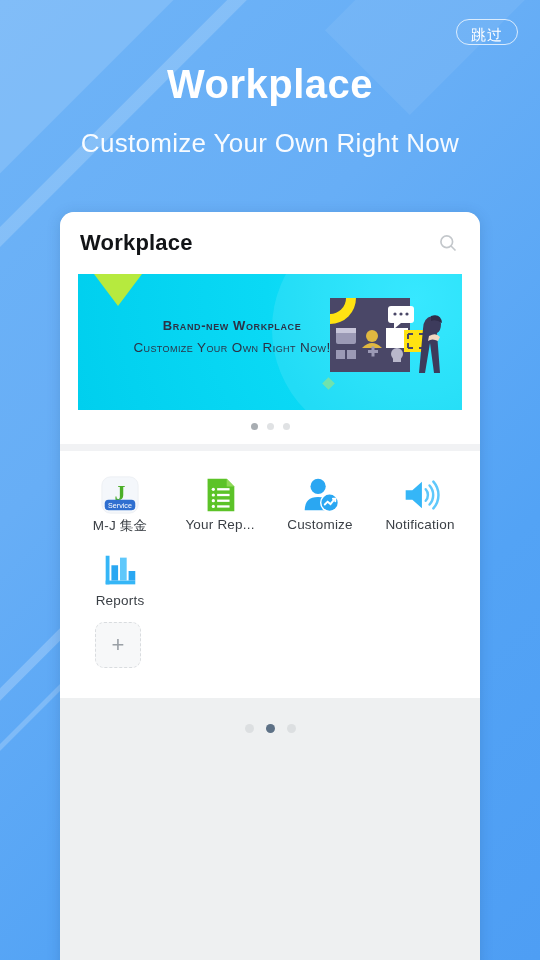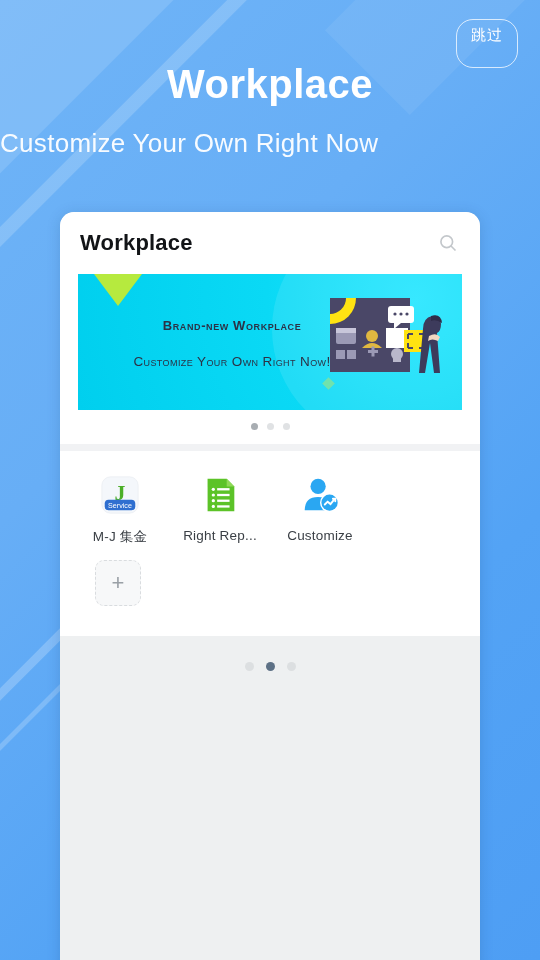--- a/index.html
+++ b/index.html
@@ -18,33 +18,33 @@
   }
   .streak.s1 { width:900px; height:210px; left:-320px; top:-210px; background:rgba(255,255,255,0.13); }
   .streak.s2 { width:900px; height:14px;  left:-250px; top:30px;  background:rgba(255,255,255,0.18); }
   .streak.s3 { width:300px; height:9px;   left:-80px;  top:620px; background:rgba(255,255,255,0.22); }
   .streak.s4 { width:210px; height:5px;   left:-60px;  top:700px; background:rgba(255,255,255,0.20); }
   .streak.s5 { width:460px; height:120px; left:300px;  top:-150px; background:rgba(255,255,255,0.07); }
 
   
   .skip-btn {
     position:absolute; right:22px; top:19px;
-    width:62px; height:49px; border-radius:17px;
+    width:62px; height:26px; border-radius:17px;
     border:1.4px solid rgba(255,255,255,0.75);
     color:#ffffff; font-size:15px; line-height:30px; text-align:center;
     letter-spacing:1px; background:transparent; cursor:pointer;
   }
 
   
   .hero-title {
     position:absolute; top:62px; left:0; right:0; text-align:center;
     color:#ffffff; font-size:40px; font-weight:bold; letter-spacing:0.5px;
   }
   .hero-sub {
-    position:absolute; top:128px; left:0; right:0; 
+    position:absolute; top:128px; left:0; right:0; text-align:center;
     color:rgba(255,255,255,0.95); font-size:26px; font-weight:normal; letter-spacing:0.3px;
   }
 
   
   .phone {
     position:absolute; left:60px; top:212px; width:420px; height:760px;
     background:#eef0f1; border-radius:14px 14px 0 0;
     box-shadow:0 2px 14px rgba(20,60,110,0.18);
     overflow:hidden;
   }
@@ -78,39 +78,39 @@
     position:absolute; left:246px; bottom:22px; width:9px; height:9px;
     background:#7fe3a0; transform:rotate(45deg); opacity:0.85;
   }
   .banner-text { position:absolute; left:34px; top:44px; width:240px; text-align:center; }
   .banner-l1 {
     color:#2c3246; font-size:13px; font-weight:bold;
     font-variant:small-caps; letter-spacing:0.6px;
   }
   .banner-l2 {
     color:#2c3246; font-size:13.5px; font-weight:normal;
-    font-variant:small-caps; letter-spacing:0.4px; margin-top:21px;
+    font-variant:small-caps; letter-spacing:0.4px; margin-top:7px;
   }
   .banner-art { position:absolute; right:14px; top:18px; width:120px; height:104px; }
 
   .banner-dots { display:flex; justify-content:center; gap:9px; padding:13px 0 14px; }
   .bdot { width:7px; height:7px; border-radius:50%; background:#e0e2e4; }
   .bdot.on { background:#a8adb2; }
 
   .divider { height:7px; background:#f1f2f4; }
 
   
   .grid {
     display:grid; grid-template-columns:repeat(4,1fr);
     row-gap:14px; padding:22px 10px 10px;
   }
   .app { display:flex; flex-direction:column; align-items:center; cursor:pointer; }
   .app-ico { width:44px; height:44px; display:flex; align-items:center; justify-content:center; }
   .app-label {
-    margin-top:11px; font-size:13.5px; color:#3a3f45; letter-spacing:0.2px;
+    font-size:13.5px; color:#3a3f45; letter-spacing:0.2px;
     max-width:96px; white-space:nowrap; overflow:hidden;
   }
   .add-row { padding:4px 10px 30px; }
   .add-tile {
     width:46px; height:46px; margin-left:25px; border-radius:9px;
     border:1.6px dashed #d9dcdf; background:#f7f8f9;
     display:flex; align-items:center; justify-content:center;
     color:#9aa0a6; font-size:22px; line-height:1; cursor:pointer;
   }
 
@@ -223,40 +223,63 @@
                 <rect x="19" y="14.8" width="13" height="2.4"></rect>
               <circle cx="15" cy="22" r="1.7"></circle>
                 <rect x="19" y="20.8" width="13" height="2.4"></rect>
               <circle cx="15" cy="28" r="1.7"></circle>
                 <rect x="19" y="26.8" width="13" height="2.4"></rect>
               <circle cx="15" cy="34" r="1.7"></circle>
                 <rect x="19" y="32.8" width="13" height="2.4"></rect>
             </g>
           </svg>
         </div>
-        <div class="app-label">Right Rep...</div>
+        <div class="app-label">Your Rep...</div>
       </div>
 
       <div class="app">
         <div class="app-ico">
           <svg viewBox="0 0 44 44" width="42" height="42">
             <circle cx="20" cy="13" r="8" fill="#2aa7f2"></circle>
             <path d="M6 38 q0 -14 14 -14 q14 0 14 14 z" fill="#2aa7f2"></path>
             <circle cx="32" cy="30" r="10" fill="#ffffff"></circle>
             <circle cx="32" cy="30" r="8.5" fill="#2aa7f2"></circle>
             <path d="M27 32 l3 -3 l3 2.5 l4 -5" stroke="#ffffff" stroke-width="2" fill="none" stroke-linecap="round"></path>
             <path d="M35.5 26 h2.5 v2.5" stroke="#ffffff" stroke-width="2" fill="none" stroke-linecap="round"></path>
           </svg>
         </div>
         <div class="app-label">Customize</div>
       </div>
 
 
-
-
+      <div class="app">
+        <div class="app-ico">
+          <svg viewBox="0 0 44 44" width="42" height="42">
+            <path d="M7 17 h7 L24 8 v28 l-10 -9 H7 z" fill="#35b6f7"></path>
+            <path d="M28 16 a9 9 0 0 1 0 12" stroke="#5fc8fb" stroke-width="2.6" fill="none" stroke-linecap="round"></path>
+            <path d="M32 12 a15 15 0 0 1 0 20" stroke="#5fc8fb" stroke-width="2.6" fill="none" stroke-linecap="round"></path>
+            <path d="M36 8 a21 21 0 0 1 0 28" stroke="#5fc8fb" stroke-width="2.6" fill="none" stroke-linecap="round"></path>
+          </svg>
+        </div>
+        <div class="app-label">Notification</div>
+      </div>
+
+
+      <div class="app">
+        <div class="app-ico">
+          <svg viewBox="0 0 44 44" width="42" height="42">
+            <rect x="7" y="6" width="4" height="30" fill="#35b6f7"></rect>
+            <rect x="7" y="32" width="31" height="4" fill="#35b6f7"></rect>
+            <rect x="13" y="16" width="7" height="16" fill="#2aa7f2"></rect>
+            <rect x="22" y="8" width="7" height="24" fill="#5fc8fb"></rect>
+            <rect x="31" y="22" width="7" height="10" fill="#2aa7f2"></rect>
+          </svg>
+        </div>
+        <div class="app-label">Reports</div>
+      </div>
 
     </div>
 
     <div class="add-row">
       <div class="add-tile">+</div>
     </div>
 
   </div>
 
   <div class="page-dots">

